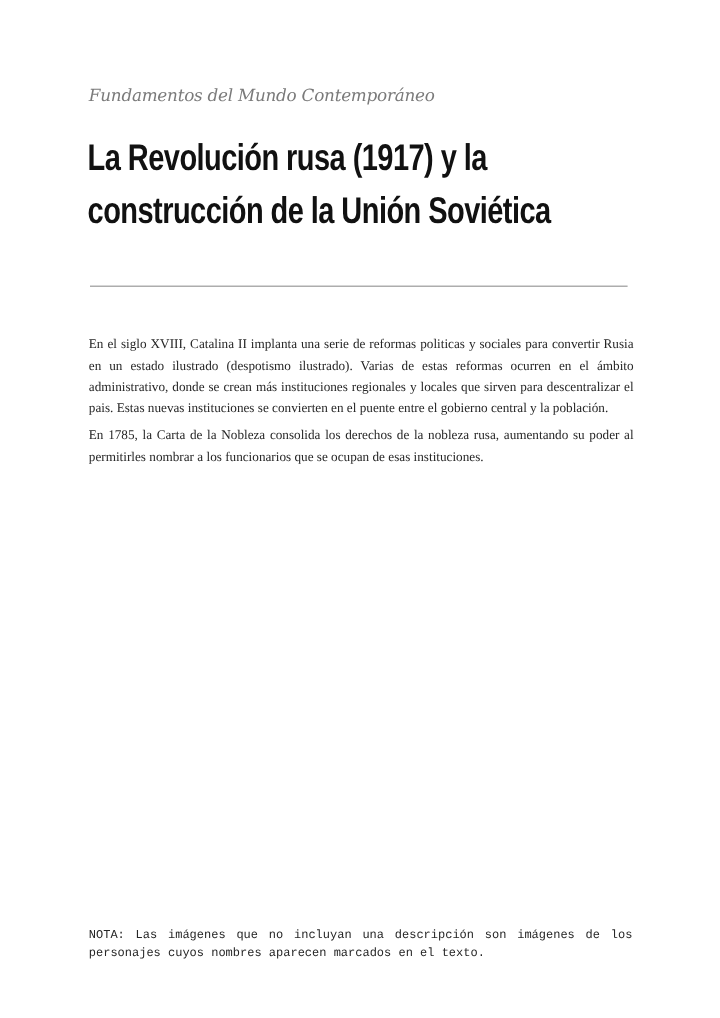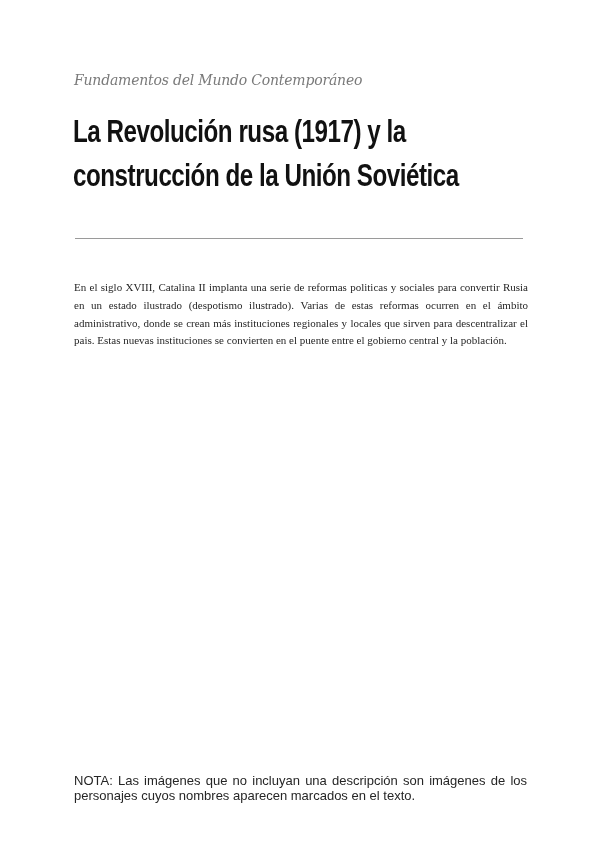--- a/index.html
+++ b/index.html
@@ -72,22 +72,22 @@
   .body p {
     margin: 0 0 5px 0;
     text-align: justify;
     hyphens: none;
   }
   .note {
     position: absolute;
     left: 74px;
     top: 773px;
     width: 453px;
-    font-family: Liberation Sans, sans-serif;
-    font-size: 13px;
+    font-family: Liberation Mono, monospace;
+    font-size: 10px;
     line-height: 15px;
     color: #262626;
     text-align: justify;
     margin: 0;
   }
 </style>
 </head>
 <body>
 
 <div class="page">
@@ -96,17 +96,18 @@
 
   <h1 class="title">
     <span class="line">La Revolución rusa (1917) y la</span>
     <span class="line">construcción de la Unión Soviética</span>
   </h1>
 
   <div class="rule"></div>
 
   <div class="body">
     <p>En el siglo XVIII, Catalina II implanta una serie de reformas politicas y sociales para convertir Rusia en un estado ilustrado (despotismo ilustrado). Varias de estas reformas ocurren en el ámbito administrativo, donde se crean más instituciones regionales y locales que sirven para descentralizar el pais. Estas nuevas instituciones se convierten en el puente entre el gobierno central y la población.</p>
+    <p>En 1785, la Carta de la Nobleza consolida los derechos de la nobleza rusa, aumentando su poder al permitirles nombrar a los funcionarios que se ocupan de esas instituciones.</p>
   </div>
 
   <p class="note">NOTA: Las imágenes que no incluyan una descripción son imágenes de los personajes cuyos nombres aparecen marcados en el texto.</p>
 
 </div>
 
 </body></html>

